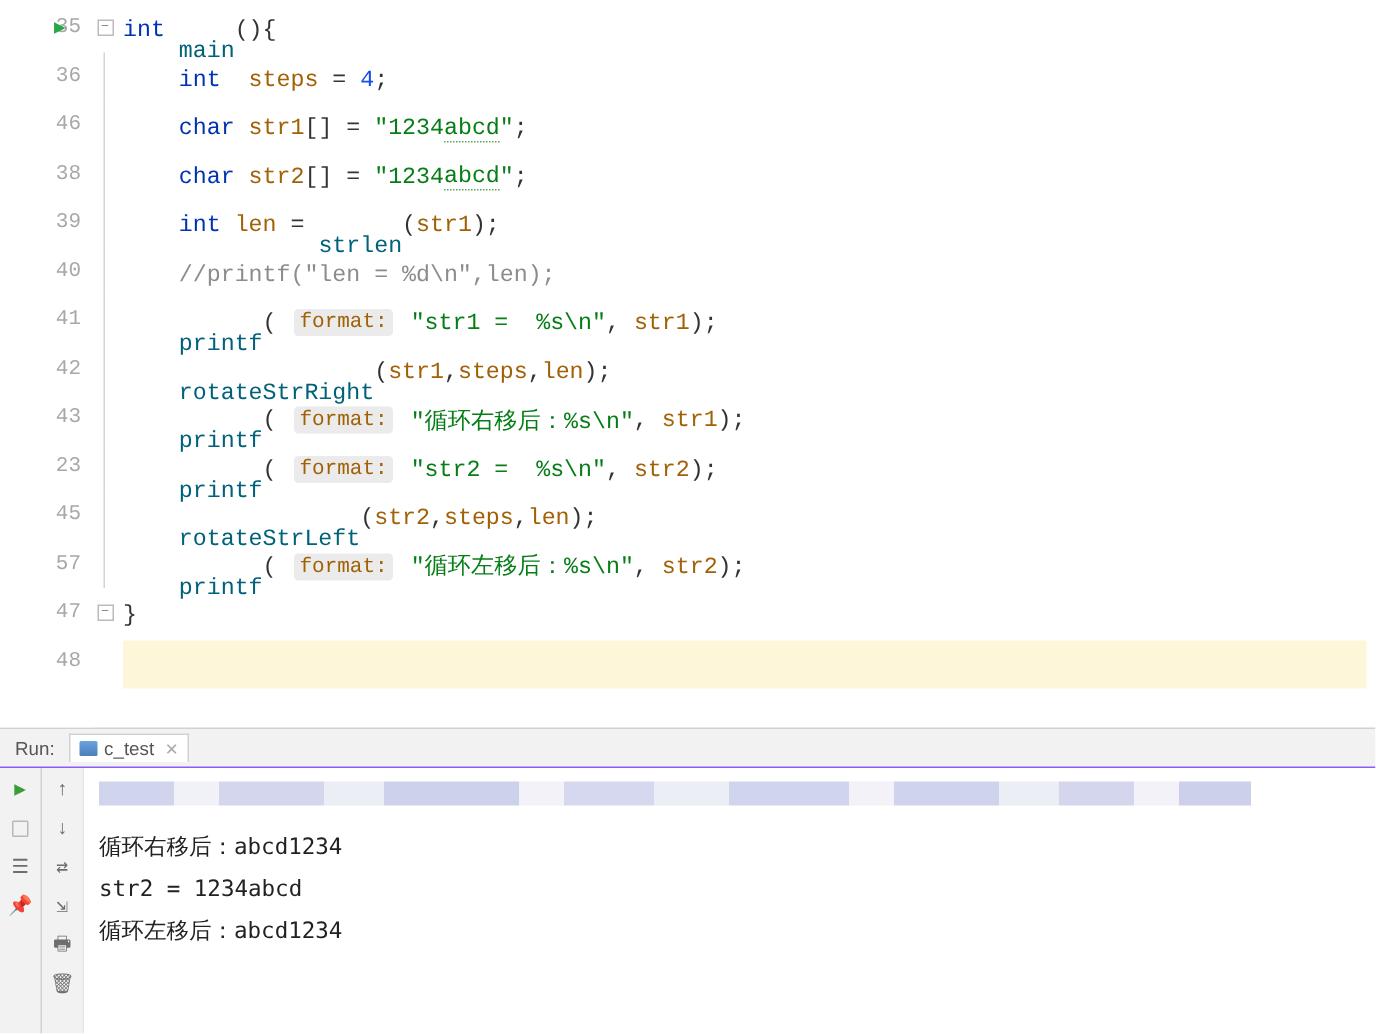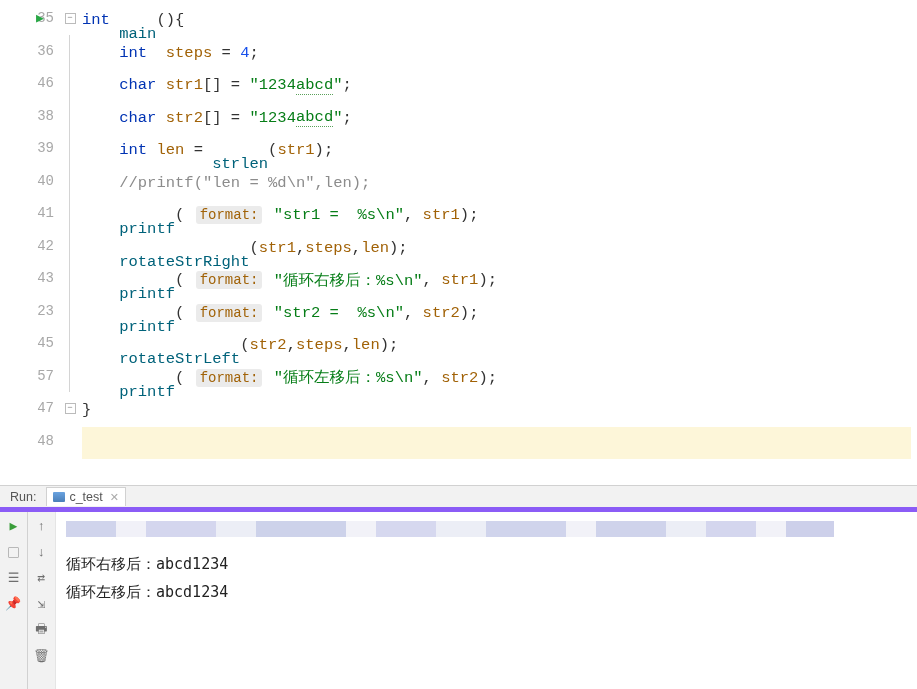--- a/index.html
+++ b/index.html
@@ -114,21 +114,21 @@
   background: #d1d1d1;
 }
 .run-panel {
   height: 203px;
   display: flex;
   flex-direction: column;
 }
 .run-header {
   height: 26px;
   background: #f2f2f2;
-  border-bottom: 5px solid #8b5cf6;
+  border-bottom: 1px solid #8b5cf6;
   display: flex;
   align-items: center;
   padding-left: 10px;
   font-size: 12.5px;
   font-family: -apple-system, 'Segoe UI', Arial, sans-serif;
 }
 .run-label { color: #555; margin-right: 10px; }
 .run-tab {
   display: flex;
   align-items: center;
@@ -361,16 +361,17 @@
         <div class="blur-blk" style="width:50px;background:#eceef6"></div>
         <div class="blur-blk" style="width:80px;background:#d0d4ec"></div>
         <div class="blur-blk" style="width:30px;background:#f2f2f8"></div>
         <div class="blur-blk" style="width:70px;background:#cfd3eb"></div>
         <div class="blur-blk" style="width:40px;background:#eceef6"></div>
         <div class="blur-blk" style="width:50px;background:#d4d6ee"></div>
         <div class="blur-blk" style="width:30px;background:#f2f2f8"></div>
         <div class="blur-blk" style="width:48px;background:#cdd0ea"></div>
       </div>
       <div class="console-line">循环右移后：abcd1234</div>
+      <div class="console-line">str2 =  1234abcd</div>
       <div class="console-line">循环左移后：abcd1234</div>
     </div>
   </div>
 </div>
 
 </body></html>

